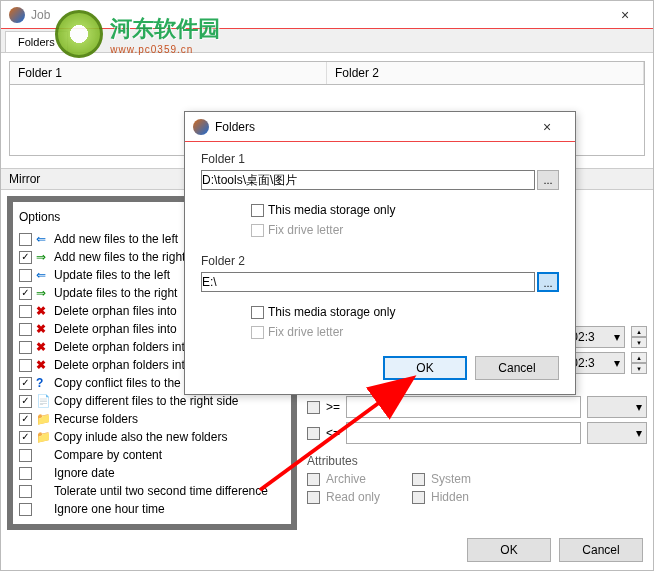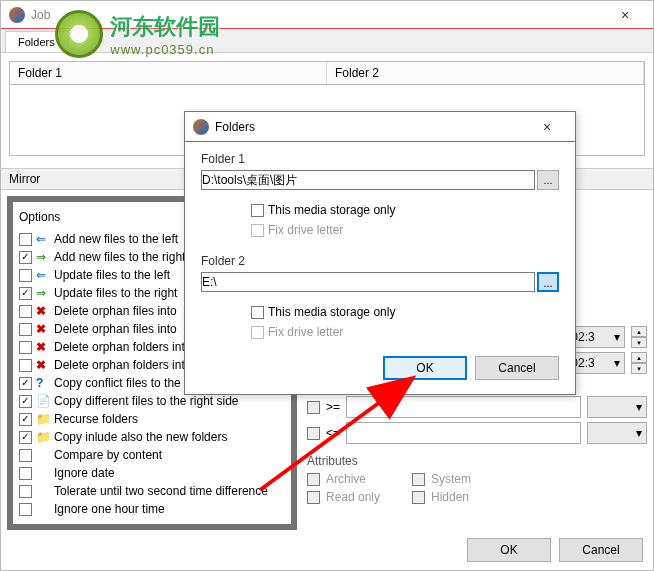--- a/index.html
+++ b/index.html
@@ -52,21 +52,21 @@
 .msub .optrow{height:20px}
 .disabled{color:#9a9a9a}
 .mbtns{display:flex;justify-content:flex-end;gap:8px;margin-top:4px}
 .mbtn{width:84px;height:24px;border:1px solid #adadad;background:#e1e1e1;display:flex;align-items:center;justify-content:center}
 .mbtn.primary{border:2px solid #0078d7;background:#e5f1fb}
 
 .watermark{position:absolute;left:55px;top:10px;pointer-events:none;opacity:.9}
 .wm-badge{width:48px;height:48px;border-radius:50%;background:radial-gradient(circle,#fff 30%,#a1d24a 31%,#6aa50e 100%);border:3px solid #4b7e05;display:inline-block;vertical-align:middle}
 .wm-text{display:inline-block;vertical-align:middle;margin-left:4px}
 .wm1{font-size:22px;font-weight:bold;color:#16a34a;text-shadow:1px 1px 0 #fff}
-.wm2{font-size:13px;color:#4d7c0f;letter-spacing:1px}
+.wm2{font-size:10px;color:#c2410c;letter-spacing:1px}
 
 .arrow{position:absolute;left:250px;top:370px;pointer-events:none}
 </style>
 </head>
 <body>
 
 <div class="main-win">
   <div class="titlebar">
     <span style="width:16px;height:16px;border-radius:50%;background:linear-gradient(135deg,#d46a1a,#1a6ad4);margin-right:6px"></span>
     <span class="title">Job</span>

